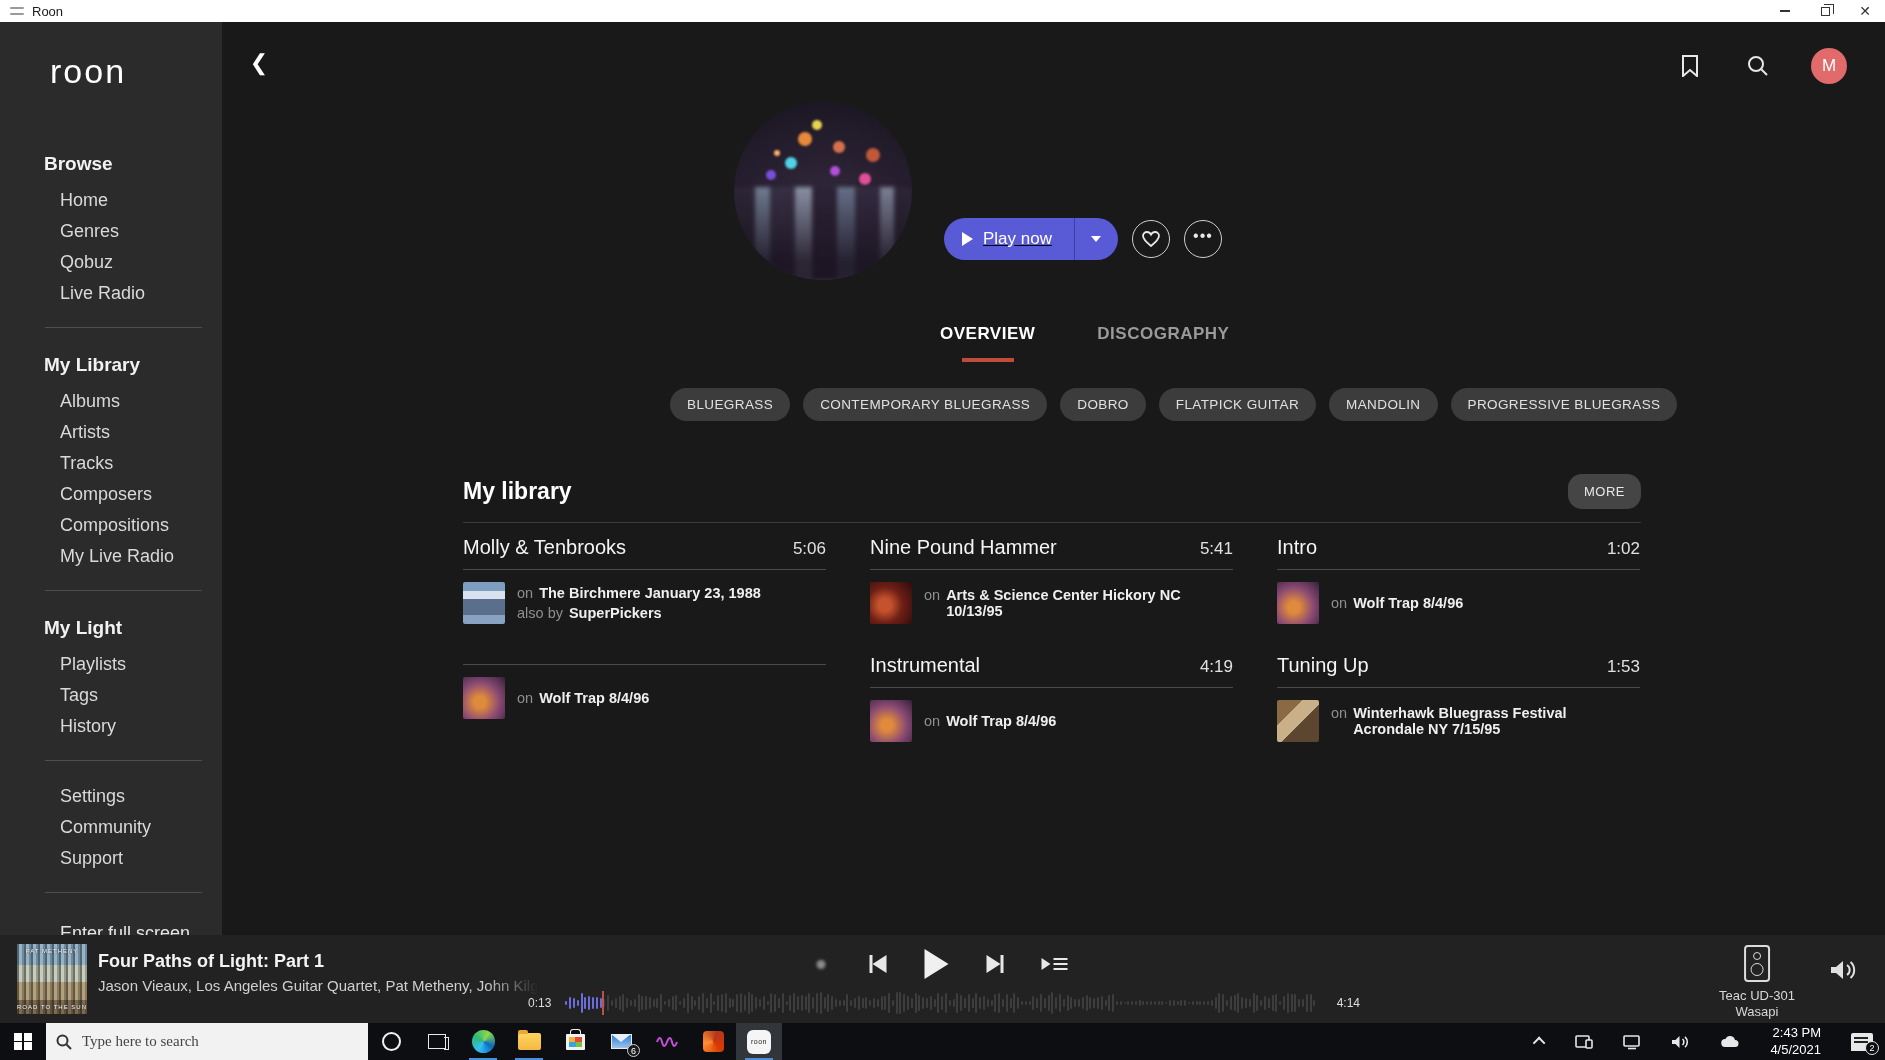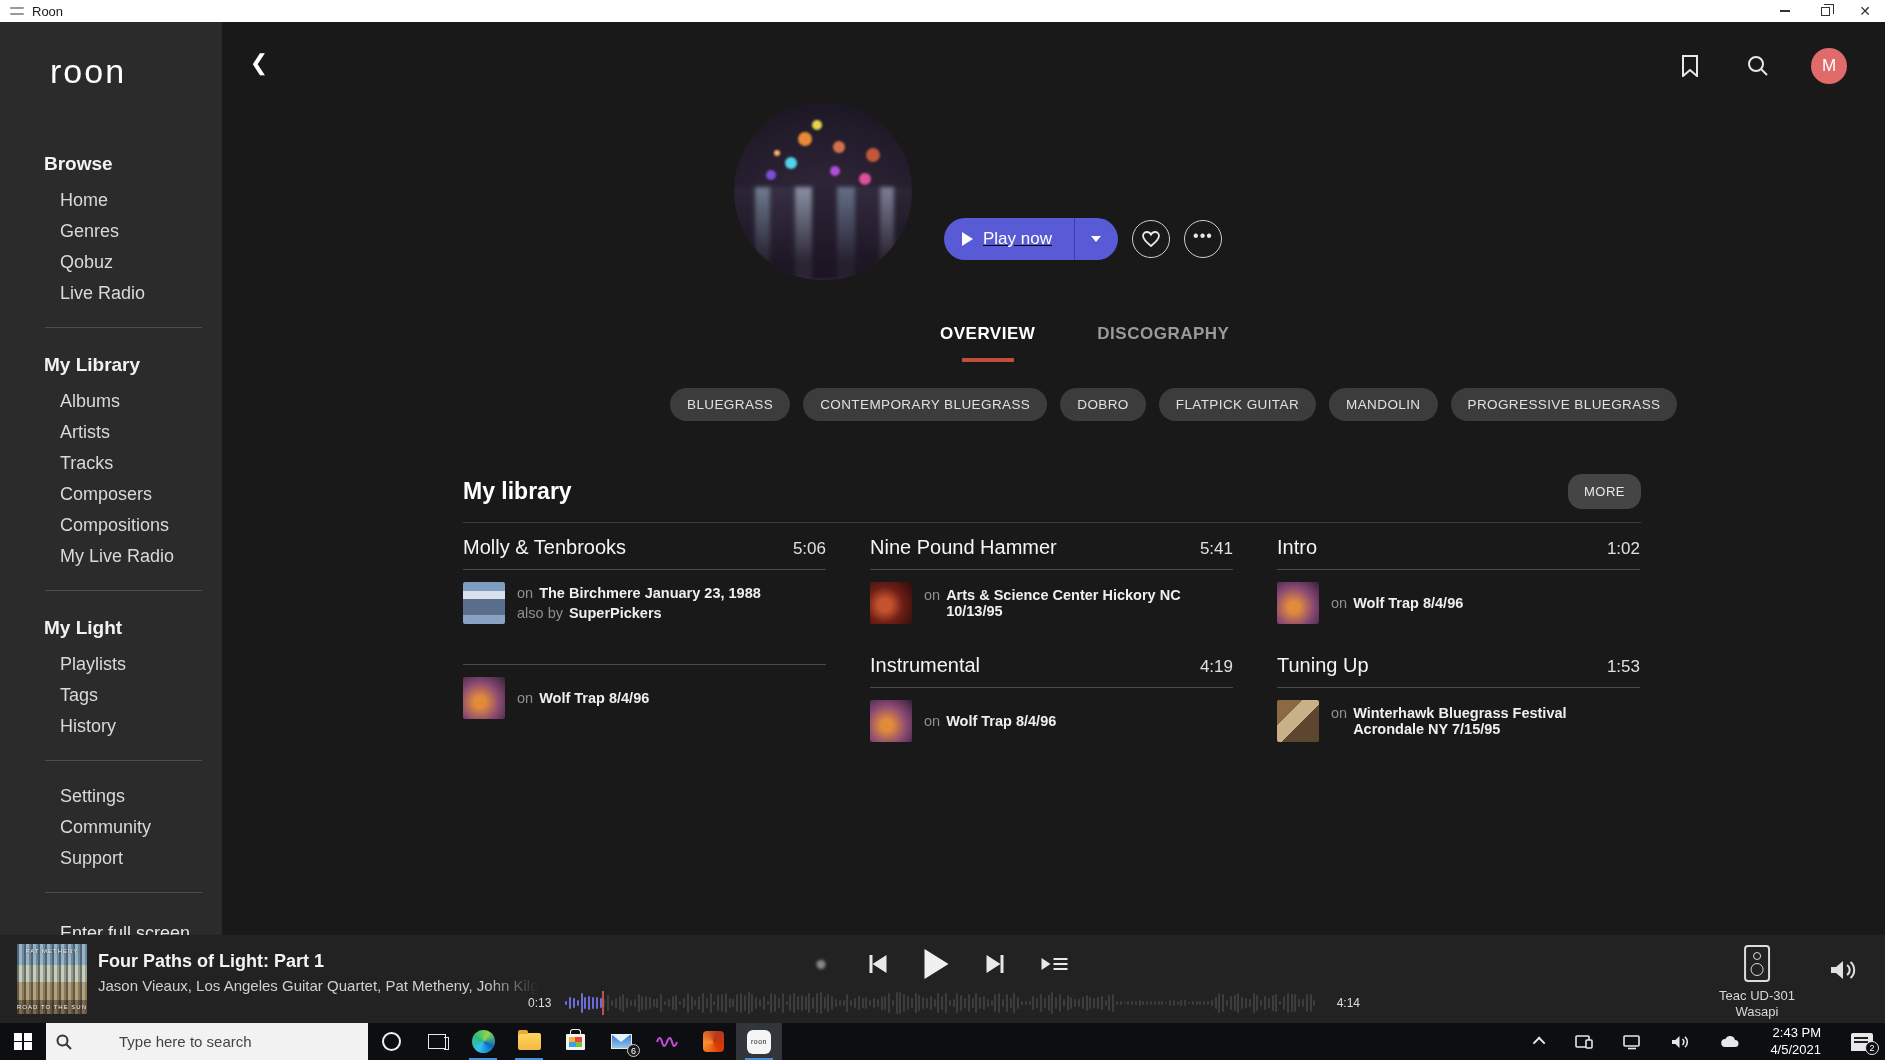--- a/index.html
+++ b/index.html
@@ -132,21 +132,21 @@
   .volume-btn { position:absolute; left:1828px; top:22px; background:none; border:none; cursor:pointer; }
   .volume-btn svg { stroke:#e0e0e0; fill:none; stroke-width:2; }
 
   
   .taskbar { position:absolute; left:0; bottom:0; width:1885px; height:37px; background:#0c0e11; display:flex; align-items:stretch; z-index:60; }
   .tb-slot { width:46px; display:flex; align-items:center; justify-content:center; position:relative; cursor:pointer; flex:none; }
   .win-logo { display:grid; grid-template-columns:8px 8px; grid-template-rows:8px 8px; gap:1.5px; }
   .win-logo span { background:#fff; }
   .search-box { width:322px; height:37px; background:#f2f2f2; display:flex; align-items:center; gap:10px; padding:0 10px; flex:none; cursor:text; }
   .search-box svg { stroke:#333; fill:none; stroke-width:2; flex:none; }
-  .search-box input { border:none; outline:none; background:transparent; font-size:15px; color:#333; font-family:Liberation Sans, sans-serif; width:250px;margin-left:37px; }
+  .search-box input { border:none; outline:none; background:transparent; font-size:15px; color:#333; font-family:Liberation Serif, serif; width:250px; }
   .search-box input::placeholder { color:#444; }
   .cortana-circle { width:19px; height:19px; border:2px solid #f0f0f0; border-radius:50%; }
   .taskview-icon { width:18px; height:15px; border:1.6px solid #e8e8e8; position:relative; background:#0c0e11; }
   .taskview-icon::before { content:""; position:absolute; right:-4px; top:2px; width:4px; height:11px; border:1.6px solid #e8e8e8; border-left:none; }
   .edge-icon { width:23px; height:23px; border-radius:50%; background:conic-gradient(from 210deg,#35c1f1,#2db87a,#8bd94a,#0b68c1,#35c1f1); }
   .folder-icon { width:23px; height:17px; background:linear-gradient(180deg,#ffd65e,#f4b942); border-radius:2px; position:relative; }
   .folder-icon::before { content:""; position:absolute; left:0; top:-3px; width:10px; height:4px; background:#e8a93a; border-radius:2px 2px 0 0; }
   .store-icon { width:19px; height:16px; background:#f2f2f2; position:relative; border-radius:1px; }
   .store-icon::before { content:""; position:absolute; left:4px; top:-5px; width:9px; height:5px; border:1.6px solid #f2f2f2; border-bottom:none; border-radius:3px 3px 0 0; }
   .store-icon::after { content:""; position:absolute; inset:3px 3px 3px 3px; display:block; background:conic-gradient(#e64a36 0 25%, #7cc043 25% 50%, #3aa3e0 50% 75%, #f2b23c 75%); }

